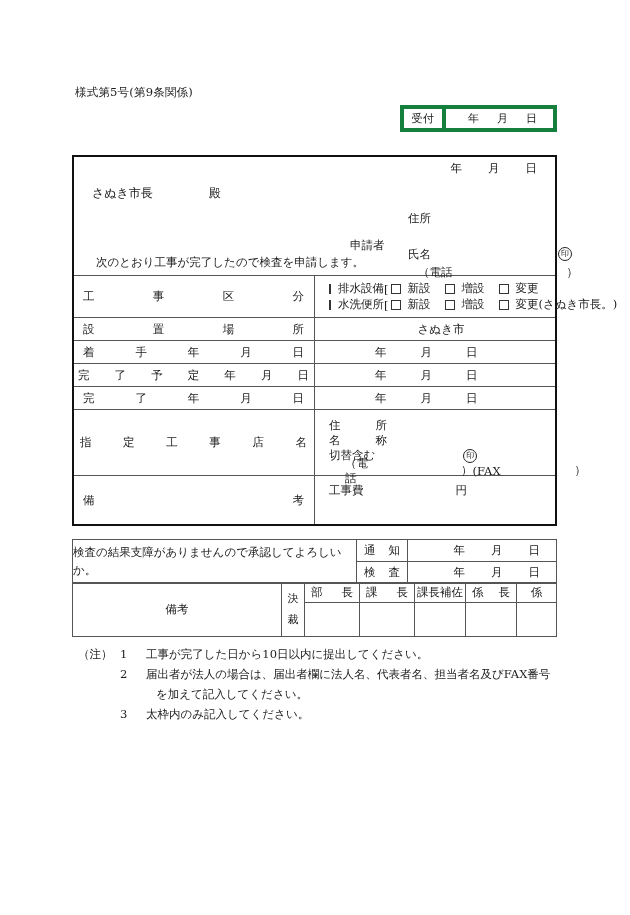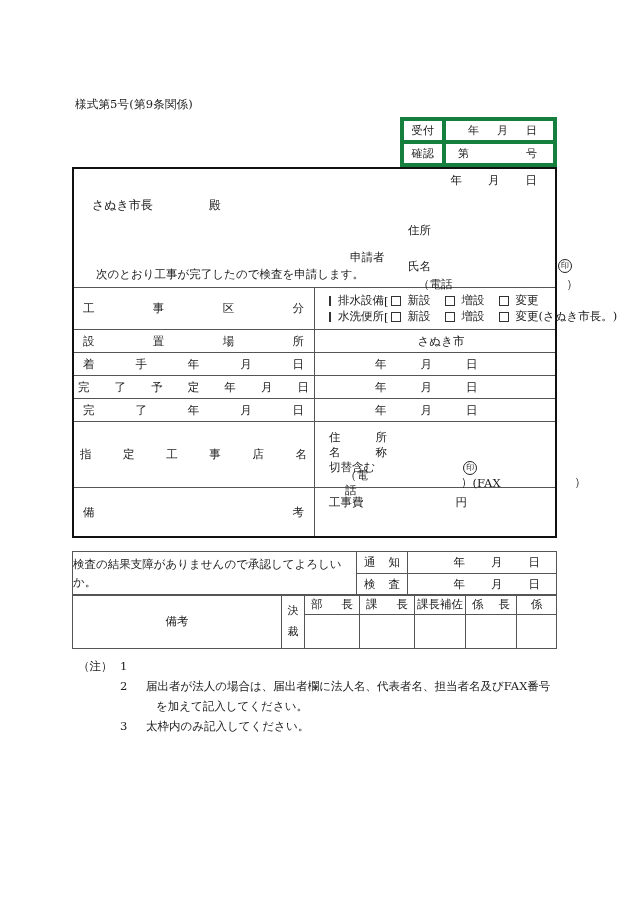--- a/index.html
+++ b/index.html
@@ -11,21 +11,21 @@
     width: 630px;
     height: 915px;
     position: relative;
     font-family: "Liberation Serif", "DejaVu Serif", serif;
     color: #1a1a1a;
     font-size: 11px;
     overflow: hidden;
   }
   .page {
     position: absolute;
-    left: 0; top: 16px;
+    left: 0; top: 4px;
     width: 630px; height: 720px;
   }
 
   
   .abs { position: absolute; }
   .jp { font-family: "DejaVu Serif", "Liberation Serif", serif; }
 
   
   .spread {
     display: flex;
@@ -287,29 +287,20 @@
 
   <table class="abs" id="receipt-table">
     <tbody>
         <tr>
       <td class="lbl jp">受付</td>
       <td class="val">
         <div class="ymd-right jp">
           <span>年</span>
           <span>月</span>
           <span>日</span>
-        </div>
-      </td>
-    </tr>
-    <tr>
-      <td class="lbl jp">確認</td>
-      <td class="val">
-        <div class="no-row jp">
-          <span>第</span>
-          <span>号</span>
         </div>
       </td>
     </tr>
   </tbody>
     </table>
 
   <div class="abs" id="main-frame">
     <table id="main-table">
 
       <tbody>
@@ -592,20 +583,21 @@
       <td class="dec-blank"></td>
       <td class="dec-blank"></td>
     </tr>
   </tbody>
     </table>
 
   <div class="abs jp" id="notes">
     <div class="note-row">
       <span class="note-kicker">（注）</span>
       <span class="note-num">1</span>
+      <span class="note-text">工事が完了した日から10日以内に提出してください。</span>
     </div>
     <div class="note-row">
       <span class="note-kicker"></span>
       <span class="note-num">2</span>
       <span class="note-text">届出者が法人の場合は、届出者欄に法人名、代表者名、担当者名及びFAX番号</span>
     </div>
     <div class="note-cont">を加えて記入してください。</div>
     <div class="note-row">
       <span class="note-kicker"></span>
       <span class="note-num">3</span>

